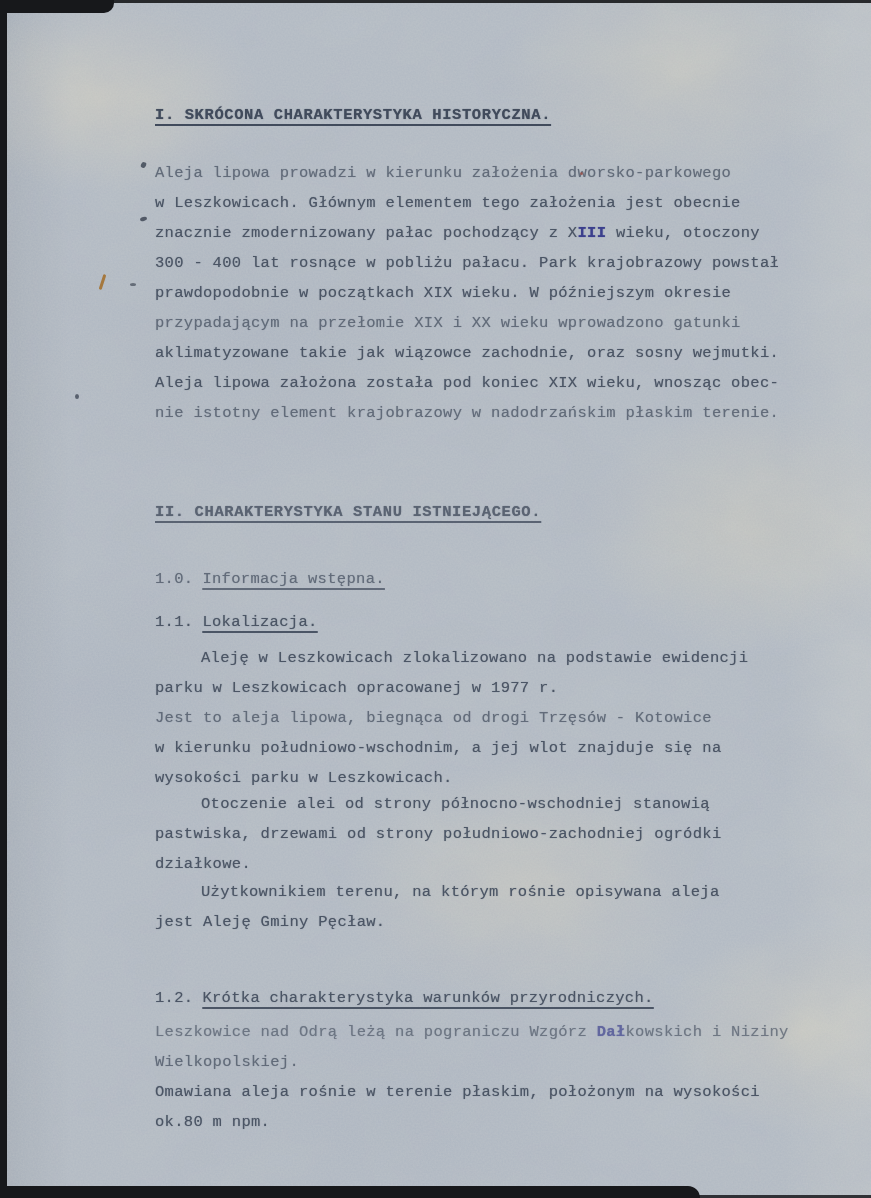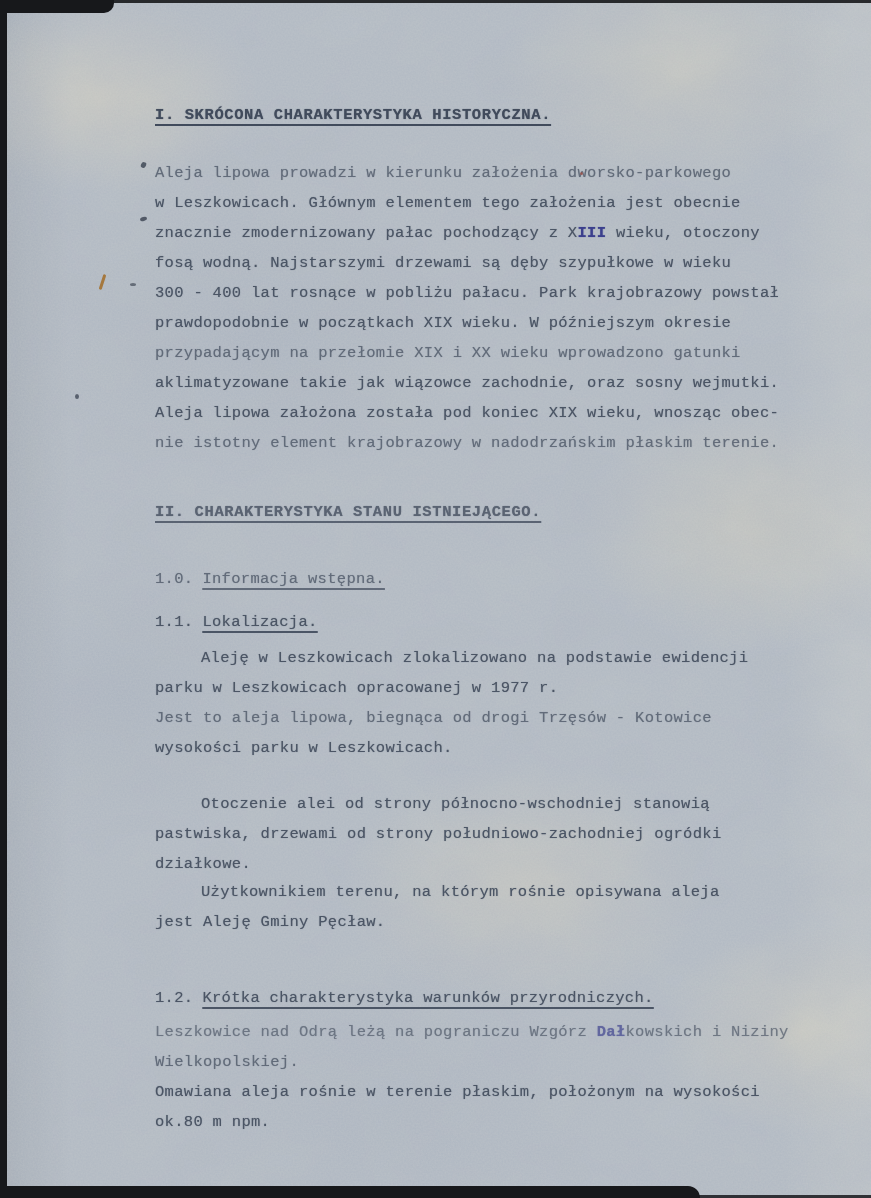--- a/index.html
+++ b/index.html
@@ -83,21 +83,20 @@
     <rect width="871" height="1198" filter="url(#cloud)"></rect>
     <rect width="871" height="1198" filter="url(#grain)"></rect>
   </svg>
 
   <div class="tx heading u" style="top:100px">I. SKRÓCONA CHARAKTERYSTYKA HISTORYCZNA.</div>
 
   <div class="tx" style="top:158px">
     <div class="ln f1"><span>Aleja lipowa prowadzi w kierunku założenia dworsko-parkowego</span></div>
     <div class="ln"><span>w Leszkowicach. Głównym elementem tego założenia jest obecnie</span></div>
     <div class="ln"><span>znacznie zmodernizowany pałac pochodzący z X</span><span class="mark">III</span><span> wieku, otoczony</span></div>
-    <div class="ln"><span>fosą wodną. Najstarszymi drzewami są dęby szypułkowe w wieku</span></div>
     <div class="ln"><span>300 - 400 lat rosnące w pobliżu pałacu. Park krajobrazowy powstał</span></div>
     <div class="ln"><span>prawdopodobnie w początkach XIX wieku. W późniejszym okresie</span></div>
     <div class="ln f1"><span>przypadającym na przełomie XIX i XX wieku wprowadzono gatunki</span></div>
     <div class="ln"><span>aklimatyzowane takie jak wiązowce zachodnie, oraz sosny wejmutki.</span></div>
     <div class="ln"><span>Aleja lipowa założona została pod koniec XIX wieku, wnosząc obec-</span></div>
     <div class="ln f1"><span>nie istotny element krajobrazowy w nadodrzańskim płaskim terenie.</span></div>
   </div>
 
   <div class="tx heading u f1" style="top:497px">II. CHARAKTERYSTYKA STANU ISTNIEJĄCEGO.</div>
 
@@ -106,20 +105,21 @@
   </div>
 
   <div class="tx sub" style="top:607px">
     <span class="num">1.1.</span><span class="u title">Lokalizacja.</span>
   </div>
 
   <div class="tx" style="top:643px">
     <div class="ln ind"><span>Aleję w Leszkowicach zlokalizowano na podstawie ewidencji</span></div>
     <div class="ln"><span>parku w Leszkowicach opracowanej w 1977 r.</span></div>
     <div class="ln f1"><span>Jest to aleja lipowa, biegnąca od drogi Trzęsów - Kotowice</span></div>
+    <div class="ln"><span>w kierunku południowo-wschodnim, a jej wlot znajduje się na</span></div>
     <div class="ln"><span>wysokości parku w Leszkowicach.</span></div>
   </div>
 
   <div class="tx" style="top:789px">
     <div class="ln ind"><span>Otoczenie alei od strony północno-wschodniej stanowią</span></div>
     <div class="ln"><span>pastwiska, drzewami od strony południowo-zachodniej ogródki</span></div>
     <div class="ln"><span>działkowe.</span></div>
   </div>
 
   <div class="tx" style="top:877px">

